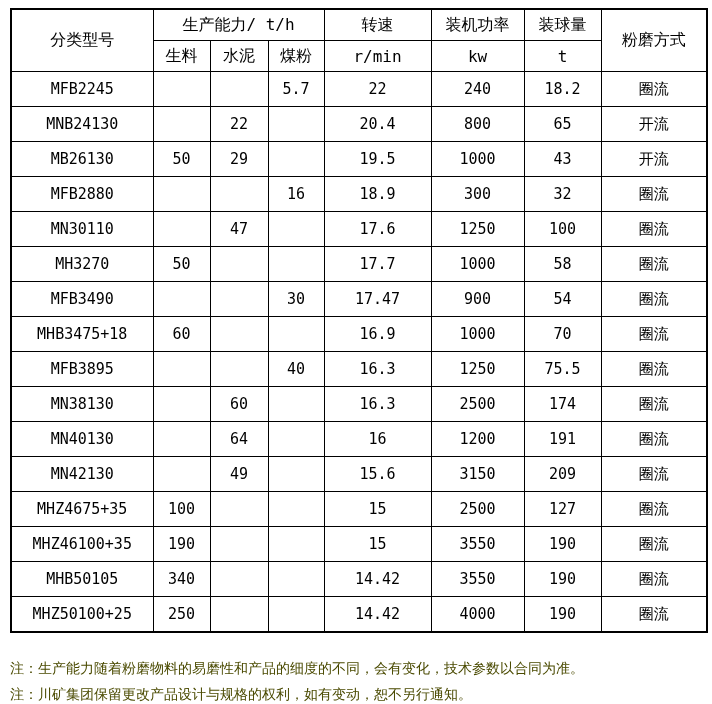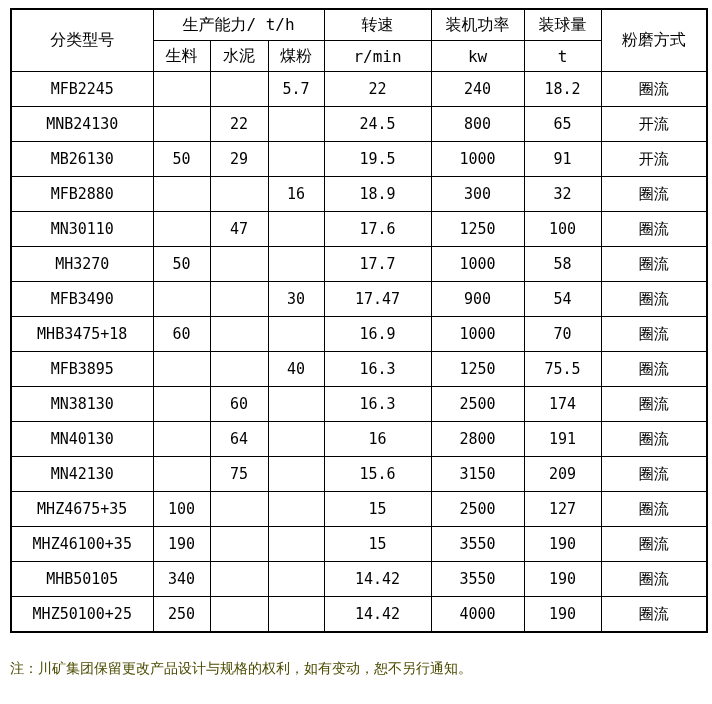--- a/index.html
+++ b/index.html
@@ -99,33 +99,33 @@
           <td>22</td>
           <td>240</td>
           <td>18.2</td>
           <td>圈流</td>
         </tr>
         <tr>
           <td>MNB24130</td>
           <td></td>
           <td>22</td>
           <td></td>
-          <td>24.5</td>
+          <td>20.4</td>
           <td>800</td>
           <td>65</td>
           <td>开流</td>
         </tr>
         <tr>
           <td>MB26130</td>
           <td>50</td>
           <td>29</td>
           <td></td>
           <td>19.5</td>
           <td>1000</td>
-          <td>91</td>
+          <td>43</td>
           <td>开流</td>
         </tr>
         <tr>
           <td>MFB2880</td>
           <td></td>
           <td></td>
           <td>16</td>
           <td>18.9</td>
           <td>300</td>
           <td>32</td>
@@ -190,28 +190,28 @@
           <td>2500</td>
           <td>174</td>
           <td>圈流</td>
         </tr>
         <tr>
           <td>MN40130</td>
           <td></td>
           <td>64</td>
           <td></td>
           <td>16</td>
-          <td>2800</td>
+          <td>1200</td>
           <td>191</td>
           <td>圈流</td>
         </tr>
         <tr>
           <td>MN42130</td>
           <td></td>
-          <td>75</td>
+          <td>49</td>
           <td></td>
           <td>15.6</td>
           <td>3150</td>
           <td>209</td>
           <td>圈流</td>
         </tr>
         <tr>
           <td>MHZ4675+35</td>
           <td>100</td>
           <td></td>
@@ -248,16 +248,17 @@
           <td></td>
           <td>14.42</td>
           <td>4000</td>
           <td>190</td>
           <td>圈流</td>
         </tr>
       </tbody>
   </table>
 
   <div class="notes" style="color: rgb(74, 74, 0);">
+    <div class="note-line">注：生产能力随着粉磨物料的易磨性和产品的细度的不同，会有变化，技术参数以合同为准。</div>
     <div class="note-line">注：川矿集团保留更改产品设计与规格的权利，如有变动，恕不另行通知。</div>
   </div>
 
 </div>
 
 </body></html>

